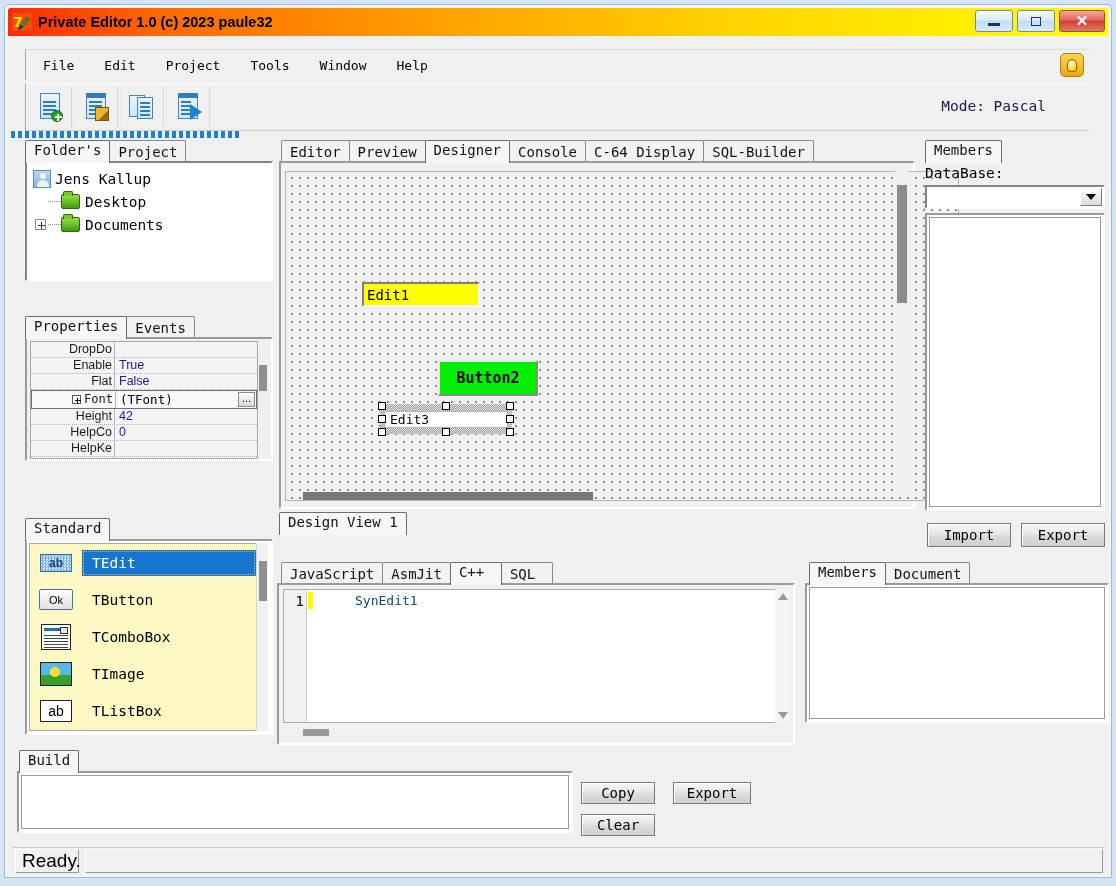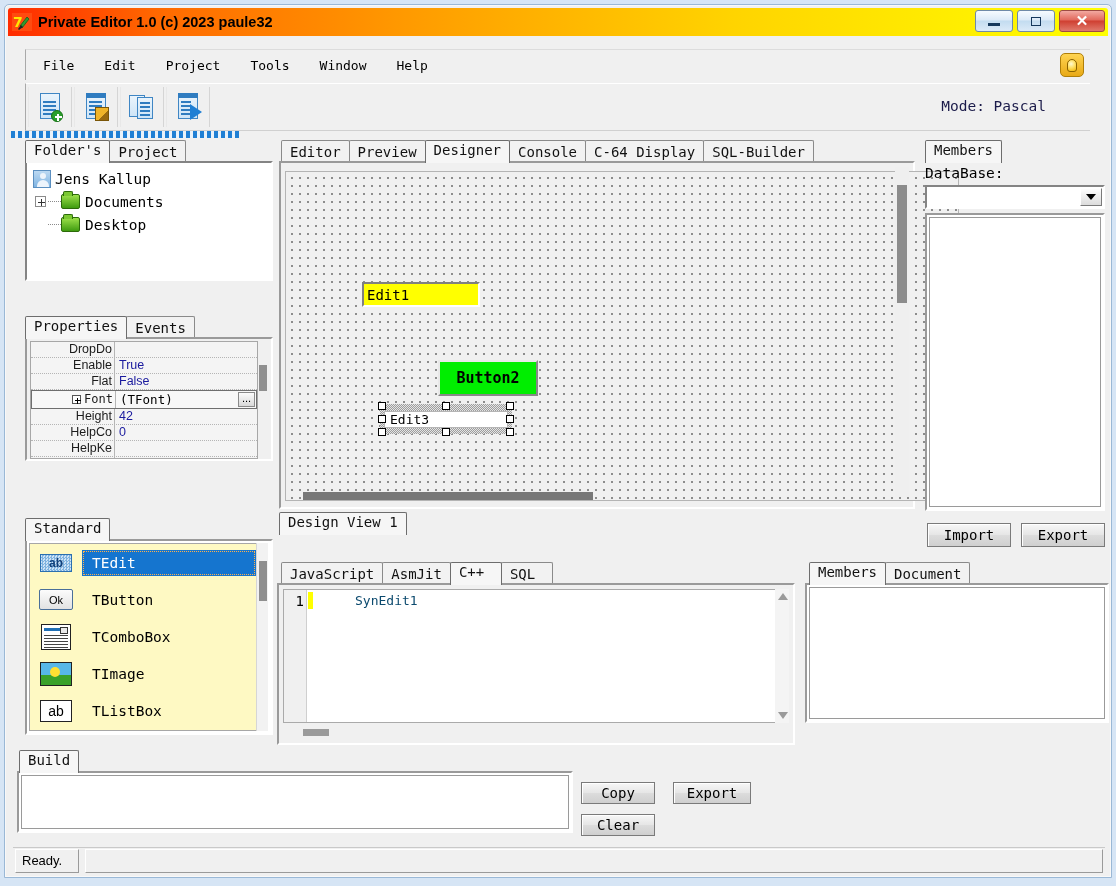--- a/index.html
+++ b/index.html
@@ -320,21 +320,21 @@
 
   
   #statusbar {
     position:absolute; left:8px; bottom:4px; width:1092px; height:26px;
     background:#f0f0f0; border-top:1px solid #c9c9c9;
     display:flex; align-items:center;
   }
   #status-cell {
     width:64px; height:24px; margin-left:2px;
     border:1px solid; border-color:#fff #9a9a9a #9a9a9a #fff;
-    font-family:"Liberation Sans",sans-serif; font-size:13px; color:#000;
+    font-family:"Liberation Sans",sans-serif; font-size:19px; color:#000;
     display:flex;align-items:center;padding-left:6px;
   }
   #status-rest {
     flex:1; height:24px; margin-left:6px; margin-right:2px;
     border:1px solid; border-color:#fff #9a9a9a #9a9a9a #fff;
   }
 
   
   .doc-ico { width:26px;height:30px;position:relative;}
   .doc-page{position:absolute;left:3px;top:1px;width:20px;height:26px;background:linear-gradient(to bottom,#eaf4fc,#cfe5f7);border:1px solid #3f86c4;}
@@ -432,30 +432,30 @@
       <div class="tab">Project</div>
     </div>
 
     <div id="tree-panel" class="sunken">
       <div style="padding:4px 2px 0 2px;">
         <div class="tree-row">
           <div class="user-icon"></div>
           <span>Jens Kallup</span>
         </div>
         <div class="tree-row">
+          <div style="width:11px;margin-left:6px;margin-right:2px;flex:none;"></div>
+          <div class="dotline"></div>
+          <div class="folder-icon"></div>
+          <span>Desktop</span>
+        </div>
+        <div class="tree-row">
           <div class="plusbox"></div>
           <div class="dotline"></div>
           <div class="folder-icon"></div>
           <span>Documents</span>
-        </div>
-        <div class="tree-row">
-          <div style="width:11px;margin-left:6px;margin-right:2px;flex:none;"></div>
-          <div class="dotline"></div>
-          <div class="folder-icon"></div>
-          <span>Desktop</span>
         </div>
       </div>
     </div>
 
 
     <div id="prop-tabs" class="tabrow">
       <div class="tab active">Properties</div>
       <div class="tab">Events</div>
     </div>
 

